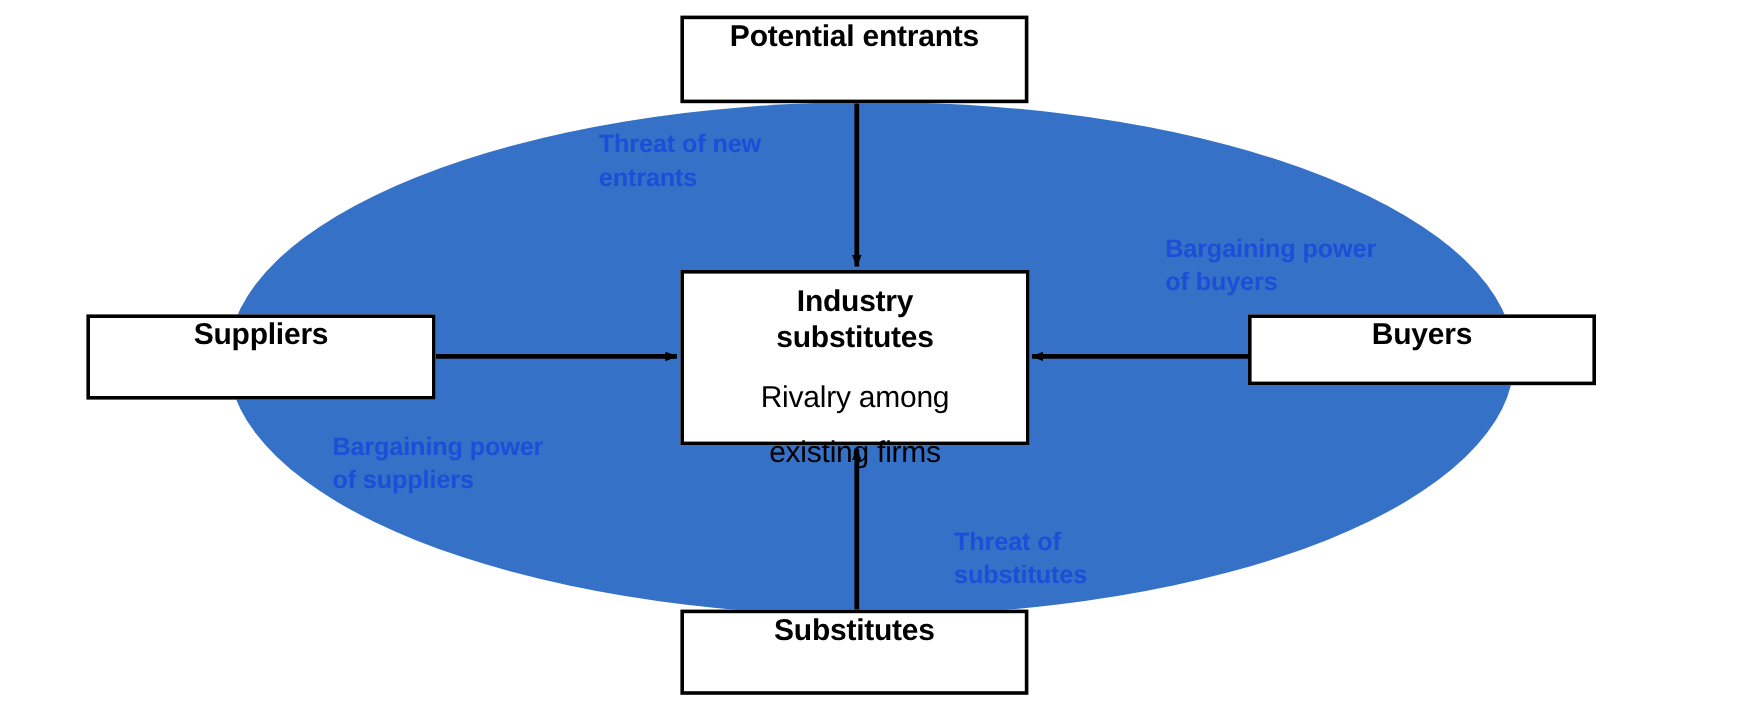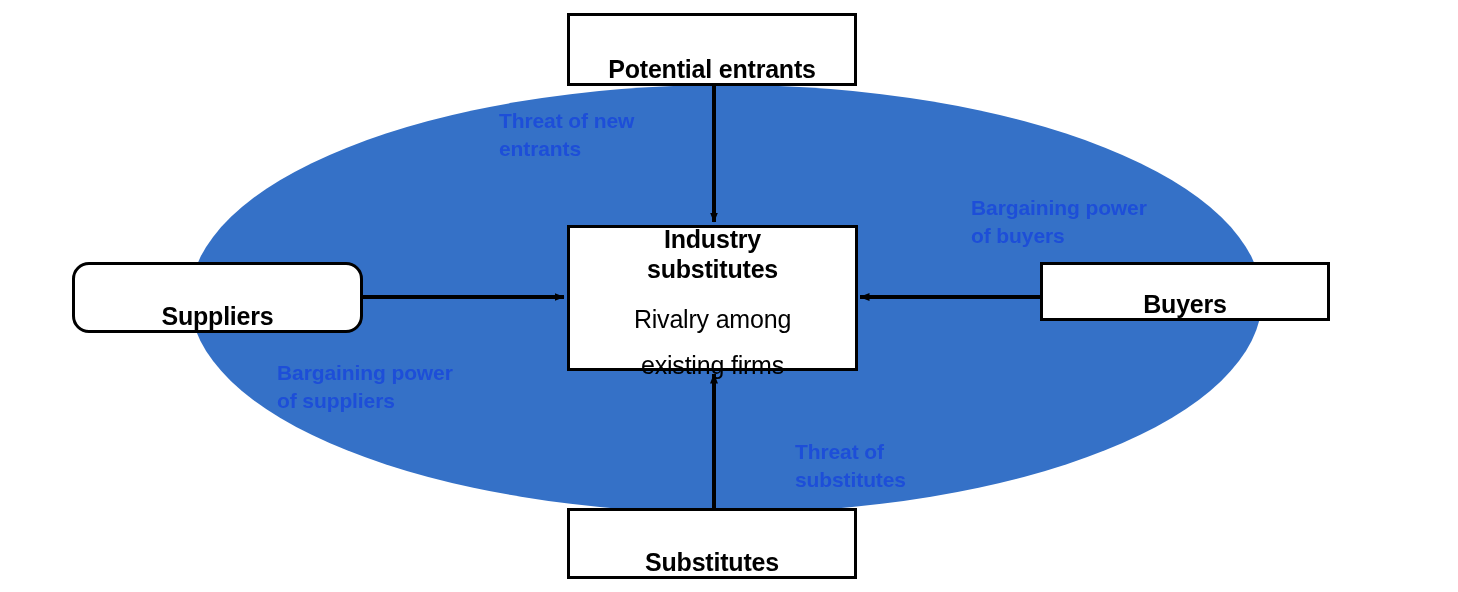--- a/index.html
+++ b/index.html
@@ -26,32 +26,32 @@
     height: 592px;
   }
   .node-box {
     position: absolute;
     box-sizing: border-box;
     background: #ffffff;
     border: 3px solid #000000;
     display: flex;
     flex-direction: column;
     align-items: center;
-    justify-content: flex-end;
+    justify-content: flex-start;
     text-align: center;
     color: #000000;
   }
   .node-title {
     font-weight: bold;
     font-size: 25px;
     line-height: 1.14;
     letter-spacing: -0.2px;
   }
   .center-box {
-    justify-content: center;
+    justify-content: flex-start;
     padding-top: 8px;
   }
   .center-title {
     font-weight: bold;
     font-size: 25px;
     line-height: 1.2;
     letter-spacing: -0.2px;
   }
   .center-sub {
     font-weight: normal;
@@ -91,21 +91,21 @@
 
     <line x1="1040" y1="297" x2="860" y2="297" stroke="#000000" stroke-width="4" marker-end="url(#arrowhead)"></line>
 
     <line x1="714" y1="513" x2="714" y2="374" stroke="#000000" stroke-width="4" marker-end="url(#arrowhead)"></line>
   </svg>
 
   <div class="node-box" style="left:567px; top:13px; width:290px; height:73px;">
     <span class="node-title">Potential entrants</span>
   </div>
 
-  <div class="node-box" style="left:72px; top:262px; width:291px; height:71px;border-radius:17px;">
+  <div class="node-box" style="left:72px; top:262px; width:291px; height:71px;">
     <span class="node-title">Suppliers</span>
   </div>
 
   <div class="node-box" style="left:1040px; top:262px; width:290px; height:59px;">
     <span class="node-title">Buyers</span>
   </div>
 
   <div class="node-box" style="left:567px; top:508px; width:290px; height:71px;">
     <span class="node-title">Substitutes</span>
   </div>

